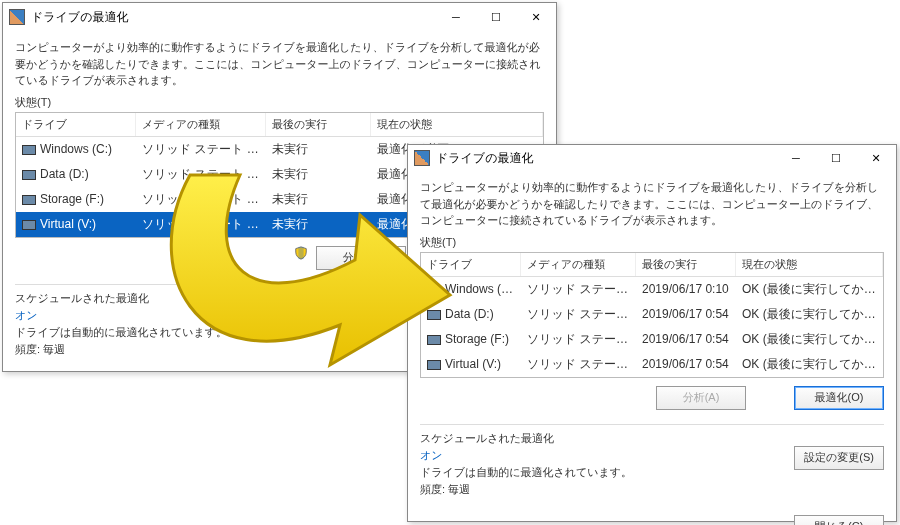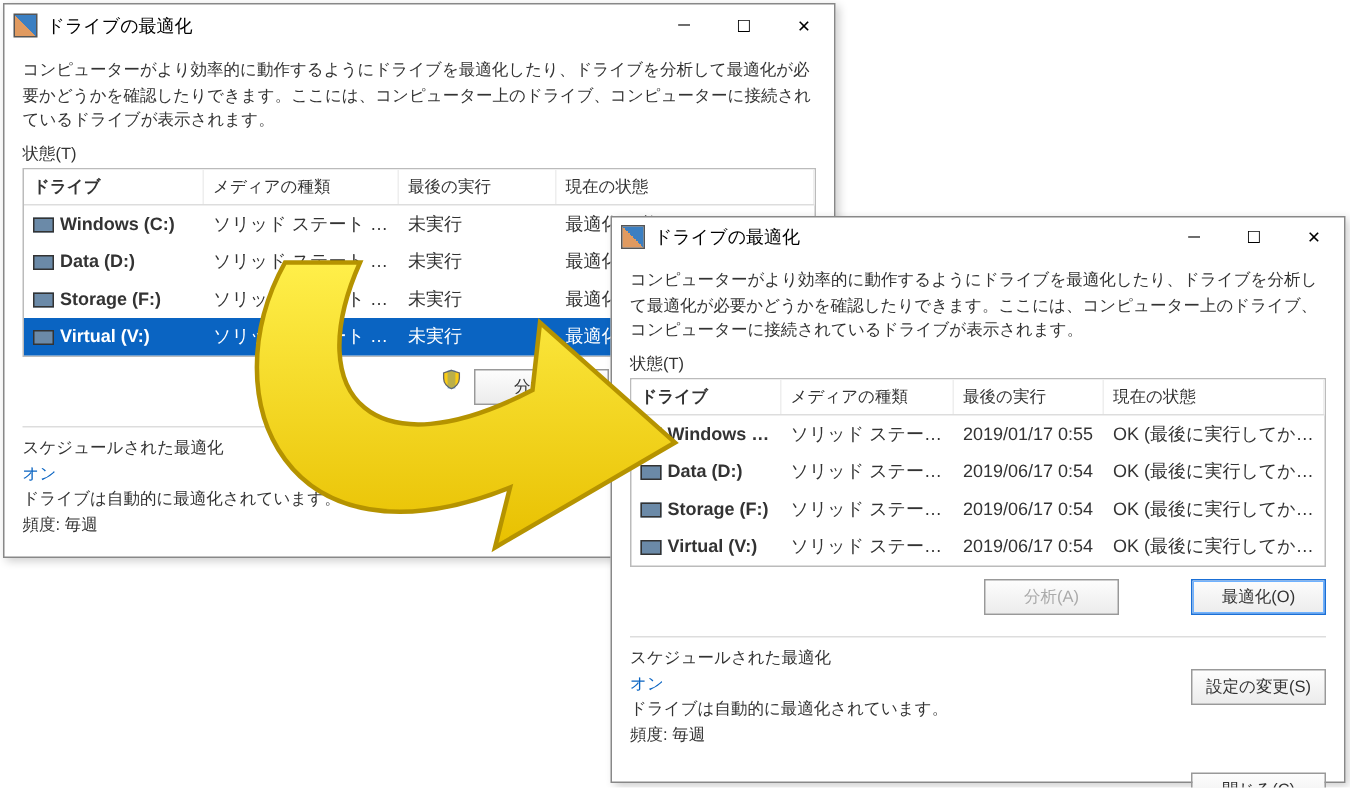--- a/index.html
+++ b/index.html
@@ -20,21 +20,21 @@
   .desc { line-height: 1.5; }
   .section-label { margin-top: 6px; }
 
   .tbl { width:100%; border:1px solid #bbb; margin-top:2px; }
   .tbl-head { display:flex; background:#fff; border-bottom:1px solid #ddd; }
   .tbl-head div { padding:4px 6px; font-size:11px; border-right:1px solid #eee; }
   .tbl-body .row { display:flex; padding:2px 0; align-items:center; }
   .tbl-body .row div { padding:2px 6px; font-size:12px; white-space:nowrap; overflow:hidden; text-overflow:ellipsis; }
   .row.sel { background:#0a64c2; color:#fff; }
   .row .drvicon { width:14px; height:10px; background:#6b8aa8; border:1px solid #333; display:inline-block; margin-right:4px; vertical-align:middle; }
-  .c1 { width:120px;font-weight:bold; }
+  .c1 { width:120px; }
   .c2 { width:130px; }
   .c3 { width:105px; }
   .c4 { flex:1; }
 
   .btnrow { display:flex; justify-content:flex-end; gap:8px; margin-top:8px; }
   .btn { min-width:90px; height:24px; border:1px solid #999; background:linear-gradient(#fdfdfd,#ececec);
          font-size:11px; display:flex; align-items:center; justify-content:center; cursor:default; }
   .btn.def { border:1px solid #1a6fd6; box-shadow: inset 0 0 0 1px #6fb2ff; margin-left: 40px; }
   .btn.dis { color:#aaa; }
   .shield { width:14px; height:14px; display:inline-block; vertical-align:middle; }
@@ -148,21 +148,21 @@
       <div class="tbl-head">
         <div class="c1" style="width:100px">ドライブ</div>
         <div class="c2" style="width:115px">メディアの種類</div>
         <div class="c3" style="width:100px">最後の実行</div>
         <div class="c4">現在の状態</div>
       </div>
       <div class="tbl-body" id="right-body">
           <div class="row">
             <div class="c1" style="width:100px"><span class="drvicon"></span>Windows (C:)</div>
             <div class="c2" style="width:115px">ソリッド ステート ドライブ</div>
-            <div class="c3" style="width:100px">2019/01/17 0:55</div>
+            <div class="c3" style="width:100px">2019/06/17 0:10</div>
             <div class="c4">OK (最後に実行してから 0 日)</div>
           </div>
           <div class="row">
             <div class="c1" style="width:100px"><span class="drvicon"></span>Data (D:)</div>
             <div class="c2" style="width:115px">ソリッド ステート ドライブ</div>
             <div class="c3" style="width:100px">2019/06/17 0:54</div>
             <div class="c4">OK (最後に実行してから 0 日)</div>
           </div>
           <div class="row">
             <div class="c1" style="width:100px"><span class="drvicon"></span>Storage (F:)</div>

